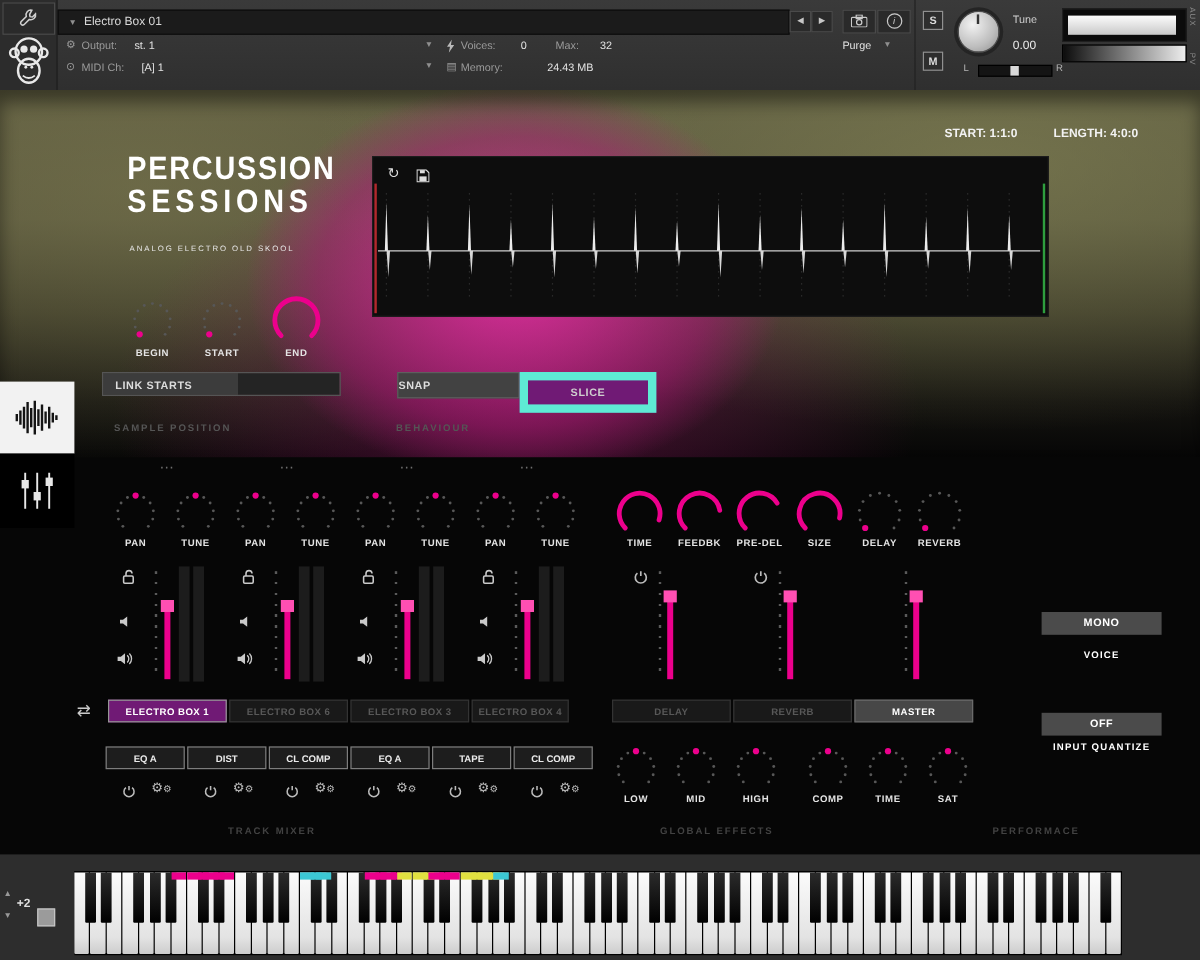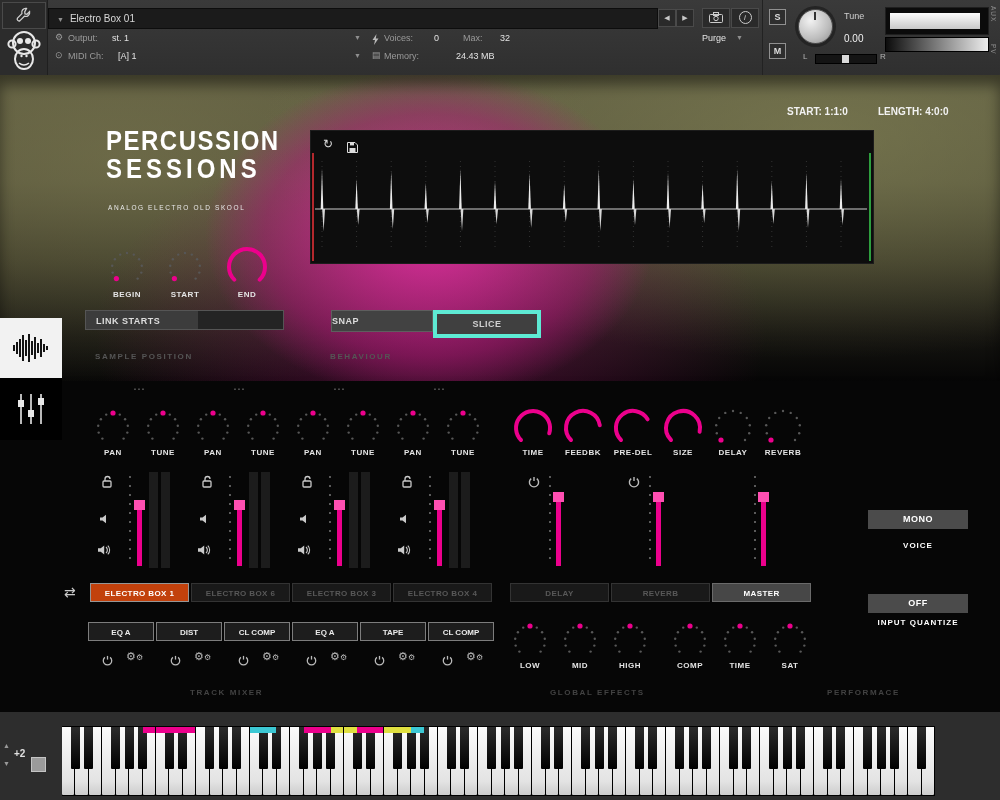--- a/index.html
+++ b/index.html
@@ -29,21 +29,21 @@
   .wavepanel{background:#0d0d0d;border:1px solid #1c1c1c;}
   .wtitle{font-size:9.5px;color:#ececec;text-align:center;}
   .klabel{font-size:8px;font-weight:bold;color:#e4e4e4;letter-spacing:.5px;text-align:center;}
   .sec{font-size:8px;font-weight:bold;color:#424242;letter-spacing:1.6px;text-align:left;}
   .pbtn{font-size:9px;font-weight:bold;color:#ddd;letter-spacing:.5px;}
   .ticks{width:2px;background-image:repeating-linear-gradient(#5a5a5a 0 2px,transparent 2px 9px);}
   .fbar{width:5px;background:#ec008c;}
   .fhandle{width:11px;height:10px;background:#ff4fb2;}
   .meter{width:9px;background:#1c1c1c;}
   .tab{height:19px;line-height:19px;text-align:center;font-size:8px;font-weight:bold;letter-spacing:.4px;box-sizing:border-box;cursor:pointer;}
-  .tab-on{background:#c2410c;border:1px solid #969696;color:#fff;}
+  .tab-on{background:#701a75;border:1px solid #969696;color:#fff;}
   .tab-off{background:#191919;border:1px solid #333;color:#585858;}
   .tab-master{background:#474747;border:1px solid #6a6a6a;color:#fff;}
   .slot{width:66px;height:19px;line-height:19px;text-align:center;font-size:8px;font-weight:bold;color:#eaeaea;background:#1d1d1d;border:1px solid #7d7d7d;box-sizing:border-box;cursor:pointer;}
   .gear{color:#b9b9b9;font-size:11px;cursor:pointer;}
   .gear small{font-size:8px;}
   .rbtn{width:100px;height:19px;line-height:19px;text-align:center;background:#4b4b4b;color:#fff;font-size:9px;font-weight:bold;letter-spacing:.5px;cursor:pointer;}
   .rlbl{width:100px;text-align:center;color:#fff;font-size:8px;font-weight:bold;letter-spacing:1px;}
   
   #kbdarea{position:absolute;left:0;top:712px;width:1000px;height:88px;background:#2d2d2d;}
   #keys{position:absolute;left:62px;top:14px;width:873px;height:69px;background:#000;border-top:1px solid #000;}
@@ -246,21 +246,21 @@
       </svg></div>
   <div class="a" style="left:224px;top:244px;"><svg width="46" height="46" viewBox="0 0 46 46">
         <path d="M 10.3 35.7 A 18 18 0 1 1 35.7 35.7" fill="none" stroke="#ec008c" stroke-width="4" stroke-linecap="round"></path>
       </svg></div>
   <div class="a klabel" style="left:107px;top:290px;width:40px;">BEGIN</div>
   <div class="a klabel" style="left:165px;top:290px;width:40px;">START</div>
   <div class="a klabel" style="left:227px;top:290px;width:40px;">END</div>
 
   <div class="a pbtn" style="left:85px;top:310px;width:199px;height:20px;line-height:20px;padding-left:10px;box-sizing:border-box;background:linear-gradient(90deg,#3c3c3c 0 57%,#242424 57%);border:1px solid #555;cursor:pointer;">LINK STARTS</div>
   <div class="a pbtn" style="left:331px;top:310px;width:100px;height:20px;line-height:20px;text-align:left;background:#424242;border:1px solid #5e5e5e;cursor:pointer;">SNAP</div>
-  <div class="a pbtn" style="left:433px;top:310px;width:100px;height:20px;line-height:20px;text-align:center;background:#404040;border:4px solid #5eead4;color:#cfcfcf;cursor:pointer;">SLICE</div>
+  <div class="a pbtn" style="left:433px;top:310px;width:100px;height:20px;line-height:20px;text-align:center;background:#701a75;border:7px solid #5eead4;color:#cfcfcf;cursor:pointer;">SLICE</div>
 
   <div class="a sec" style="left:95px;top:352px;width:200px;color:#555;">SAMPLE POSITION</div>
   <div class="a sec" style="left:330px;top:352px;width:160px;color:#555;">BEHAVIOUR</div>
 
   <div class="a" style="left:0;top:318px;width:62px;height:60px;background:#f2f2f2;cursor:pointer;">
     <svg width="40" height="30" viewBox="0 0 40 30" style="margin:15px 0 0 11px;">
       <g stroke="#141414" stroke-width="2">
         <line x1="3" y1="12" x2="3" y2="18"></line>
           <line x1="6" y1="9" x2="6" y2="21"></line>
           <line x1="9" y1="6" x2="9" y2="24"></line>
@@ -555,21 +555,21 @@
   <div class="a fhandle" style="left:653px;top:492px;"></div>
 
   <div class="a ticks" style="left:754px;top:476px;height:88px;"></div>
   <div class="a fbar" style="left:761px;top:496px;height:70px;"></div>
   <div class="a fhandle" style="left:758px;top:492px;"></div>
 
   <span class="a" style="left:64px;top:584px;font-size:14px;color:#c9c9c9;cursor:pointer;">⇄</span>
   <div class="a tab tab-on" style="left:90px; top:583px;width:99px;">ELECTRO BOX 1</div>
   <div class="a tab tab-off" style="left:191px;top:583px;width:99px;">ELECTRO BOX 6</div>
   <div class="a tab tab-off" style="left:292px;top:583px;width:99px;">ELECTRO BOX 3</div>
-  <div class="a tab tab-off" style="left:393px;top:583px;width:99px;">ELECTRO BOX 4</div>
+  <div class="a tab tab-off" style="left:393px;top:583px;width:81px;">ELECTRO BOX 4</div>
   <div class="a tab tab-off" style="left:510px;top:583px;width:99px;">DELAY</div>
   <div class="a tab tab-off" style="left:611px;top:583px;width:99px;">REVERB</div>
   <div class="a tab tab-master" style="left:712px;top:583px;width:99px;">MASTER</div>
 
   <div class="a slot" style="left:88px; top:622px;">EQ A</div>
   <div class="a slot" style="left:156px;top:622px;">DIST</div>
   <div class="a slot" style="left:224px;top:622px;">CL COMP</div>
   <div class="a slot" style="left:292px;top:622px;">EQ A</div>
   <div class="a slot" style="left:360px;top:622px;">TAPE</div>
   <div class="a slot" style="left:428px;top:622px;">CL COMP</div>

